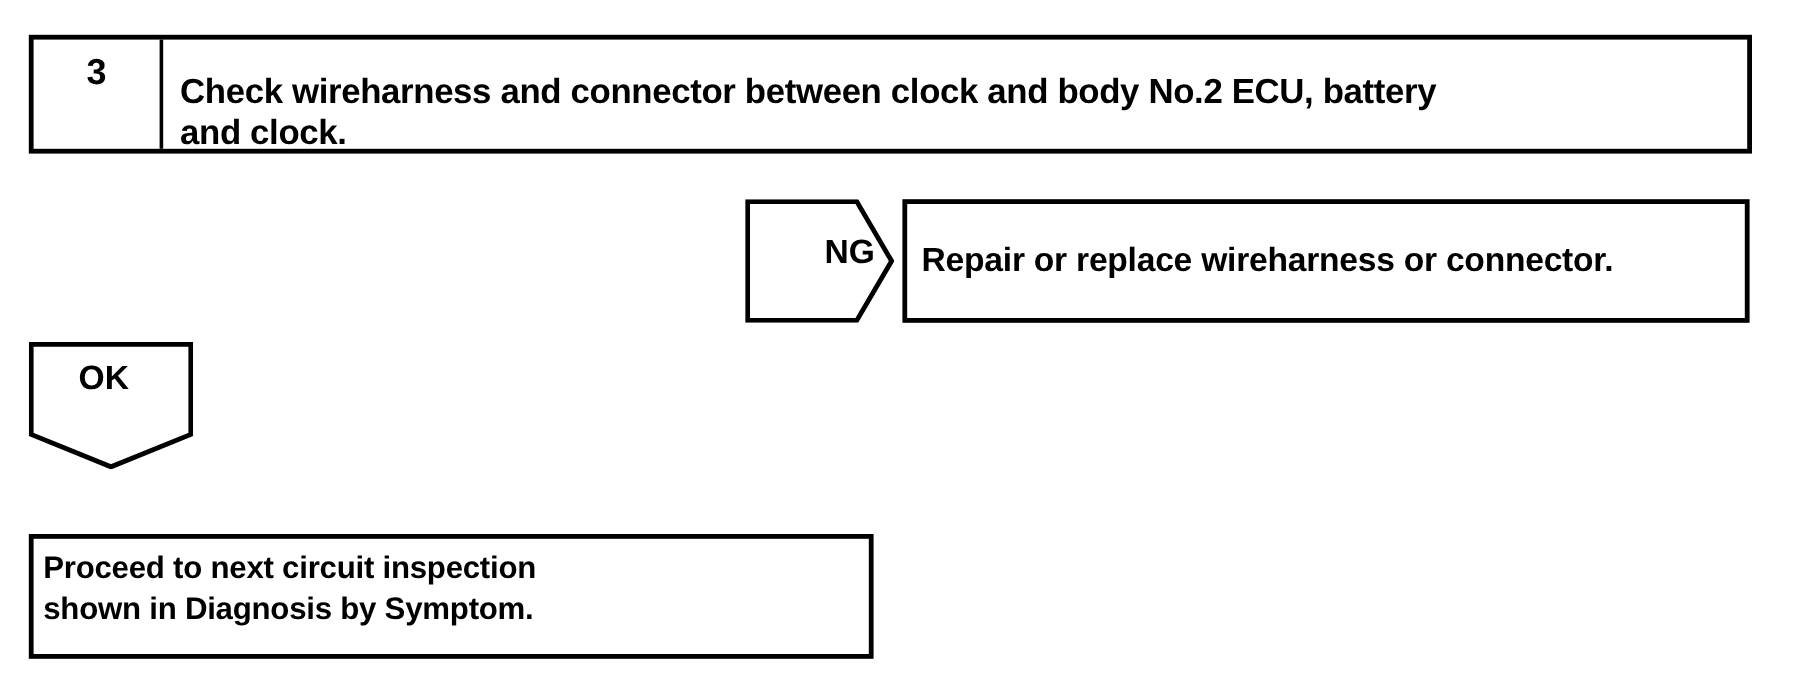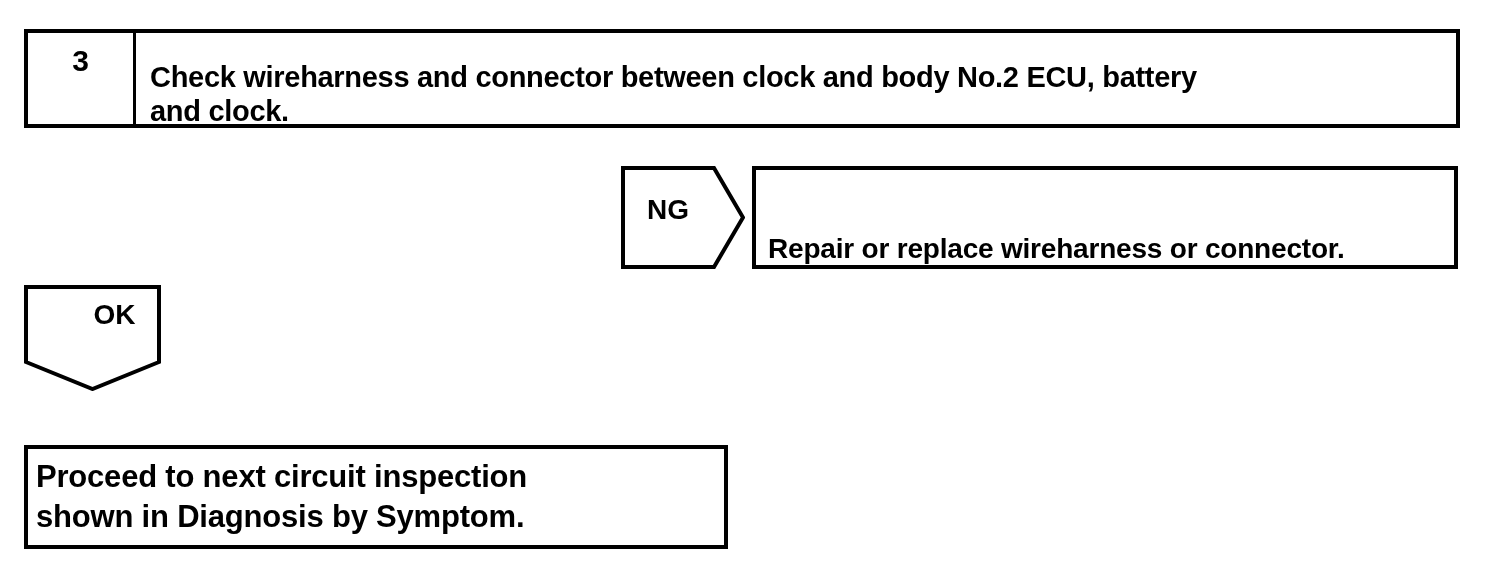--- a/index.html
+++ b/index.html
@@ -77,34 +77,35 @@
   .ng-label {
     position: absolute;
     left: 621px;
     top: 196px;
     width: 94px;
     text-align: center;
     font-size: 28px;
     font-weight: bold;
     line-height: 1;
     letter-spacing: 0px;
+    padding-left: 40px;
   }
 
   
   .repair-box {
     position: absolute;
     left: 752px;
     top: 166px;
     width: 706px;
     height: 103px;
     border: 4px solid #000000;
     box-sizing: border-box;
     background: #ffffff;
     display: flex;
-    align-items: flex-end;
+    align-items: center;
     padding-left: 12px;
   }
   .repair-text {
     font-size: 28px;
     font-weight: bold;
     line-height: 1.1;
     letter-spacing: -0.2px;
   }
 
   
@@ -122,37 +123,36 @@
   }
   .ok-label {
     position: absolute;
     left: 24px;
     top: 301px;
     width: 125px;
     text-align: center;
     font-size: 28px;
     font-weight: bold;
     line-height: 1;
-    margin-left: 28px;
   }
 
   
   .proceed-box {
     position: absolute;
     left: 24px;
     top: 445px;
     width: 704px;
     height: 104px;
     border: 4px solid #000000;
     box-sizing: border-box;
     background: #ffffff;
     padding: 8px 0 0 8px;
   }
   .proceed-text {
-    font-size: 31px;
+    font-size: 26px;
     font-weight: bold;
     line-height: 1.3;
     letter-spacing: -0.2px;
     white-space: pre-line;
   }
 </style>
 </head>
 <body>
 
 <div id="diagram">

